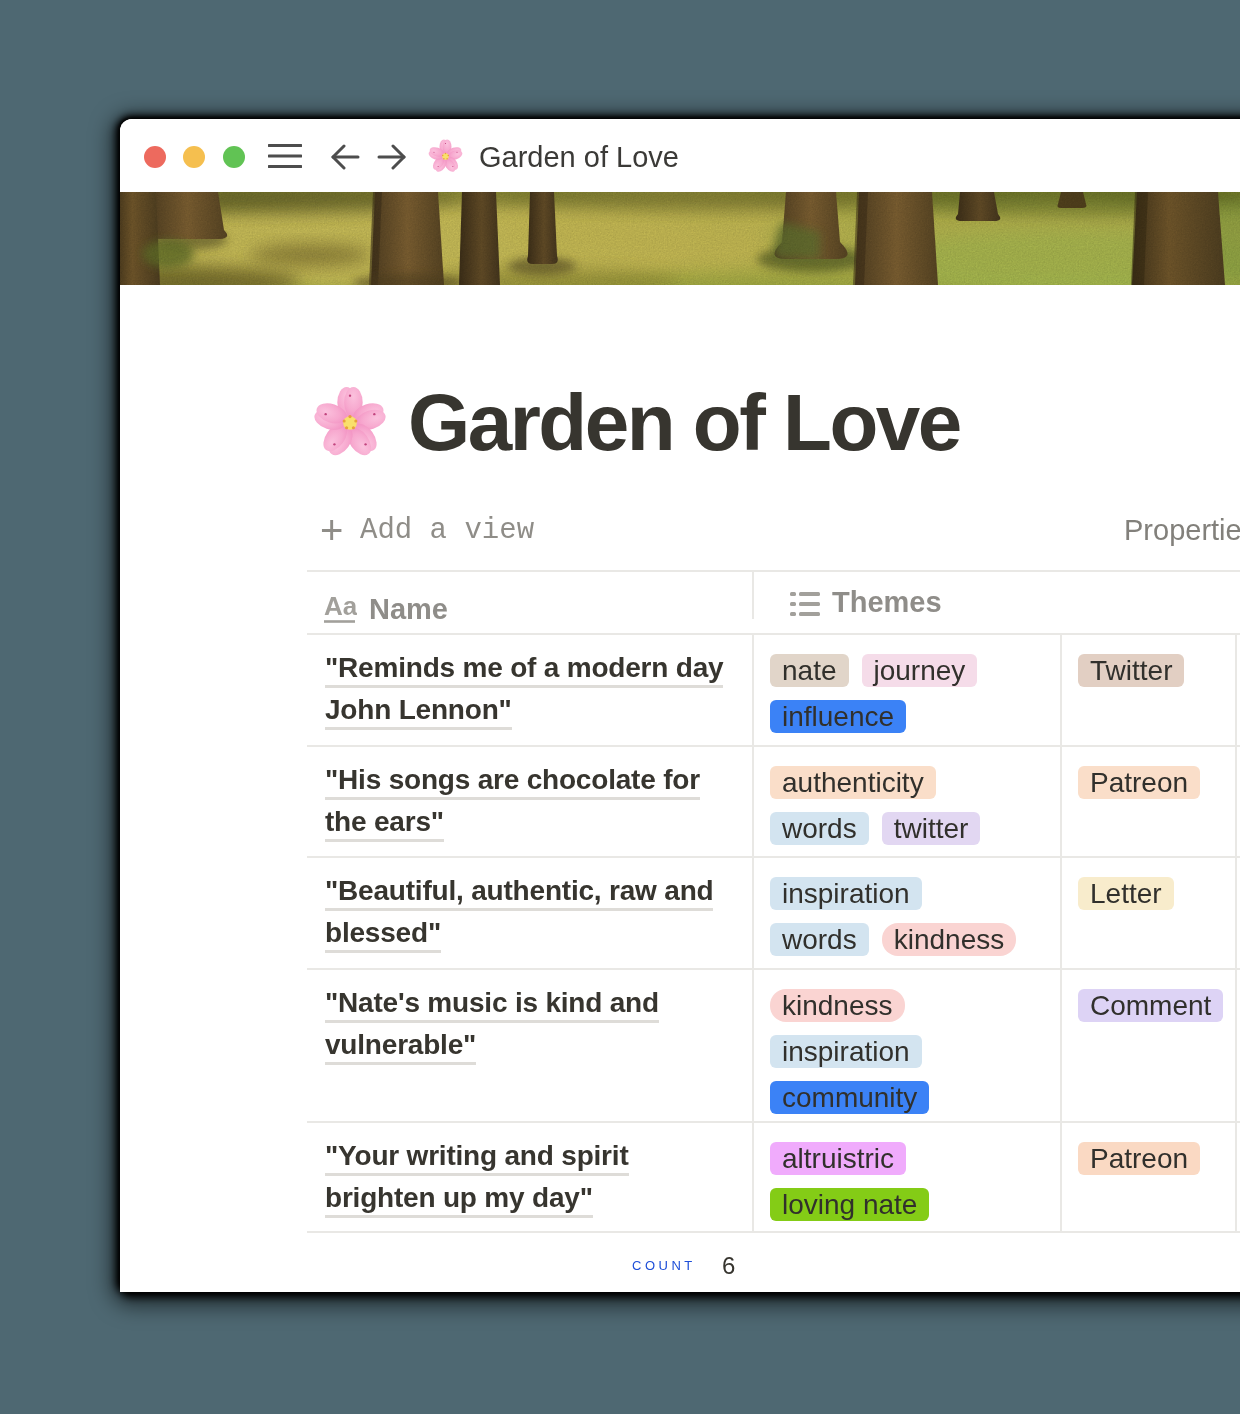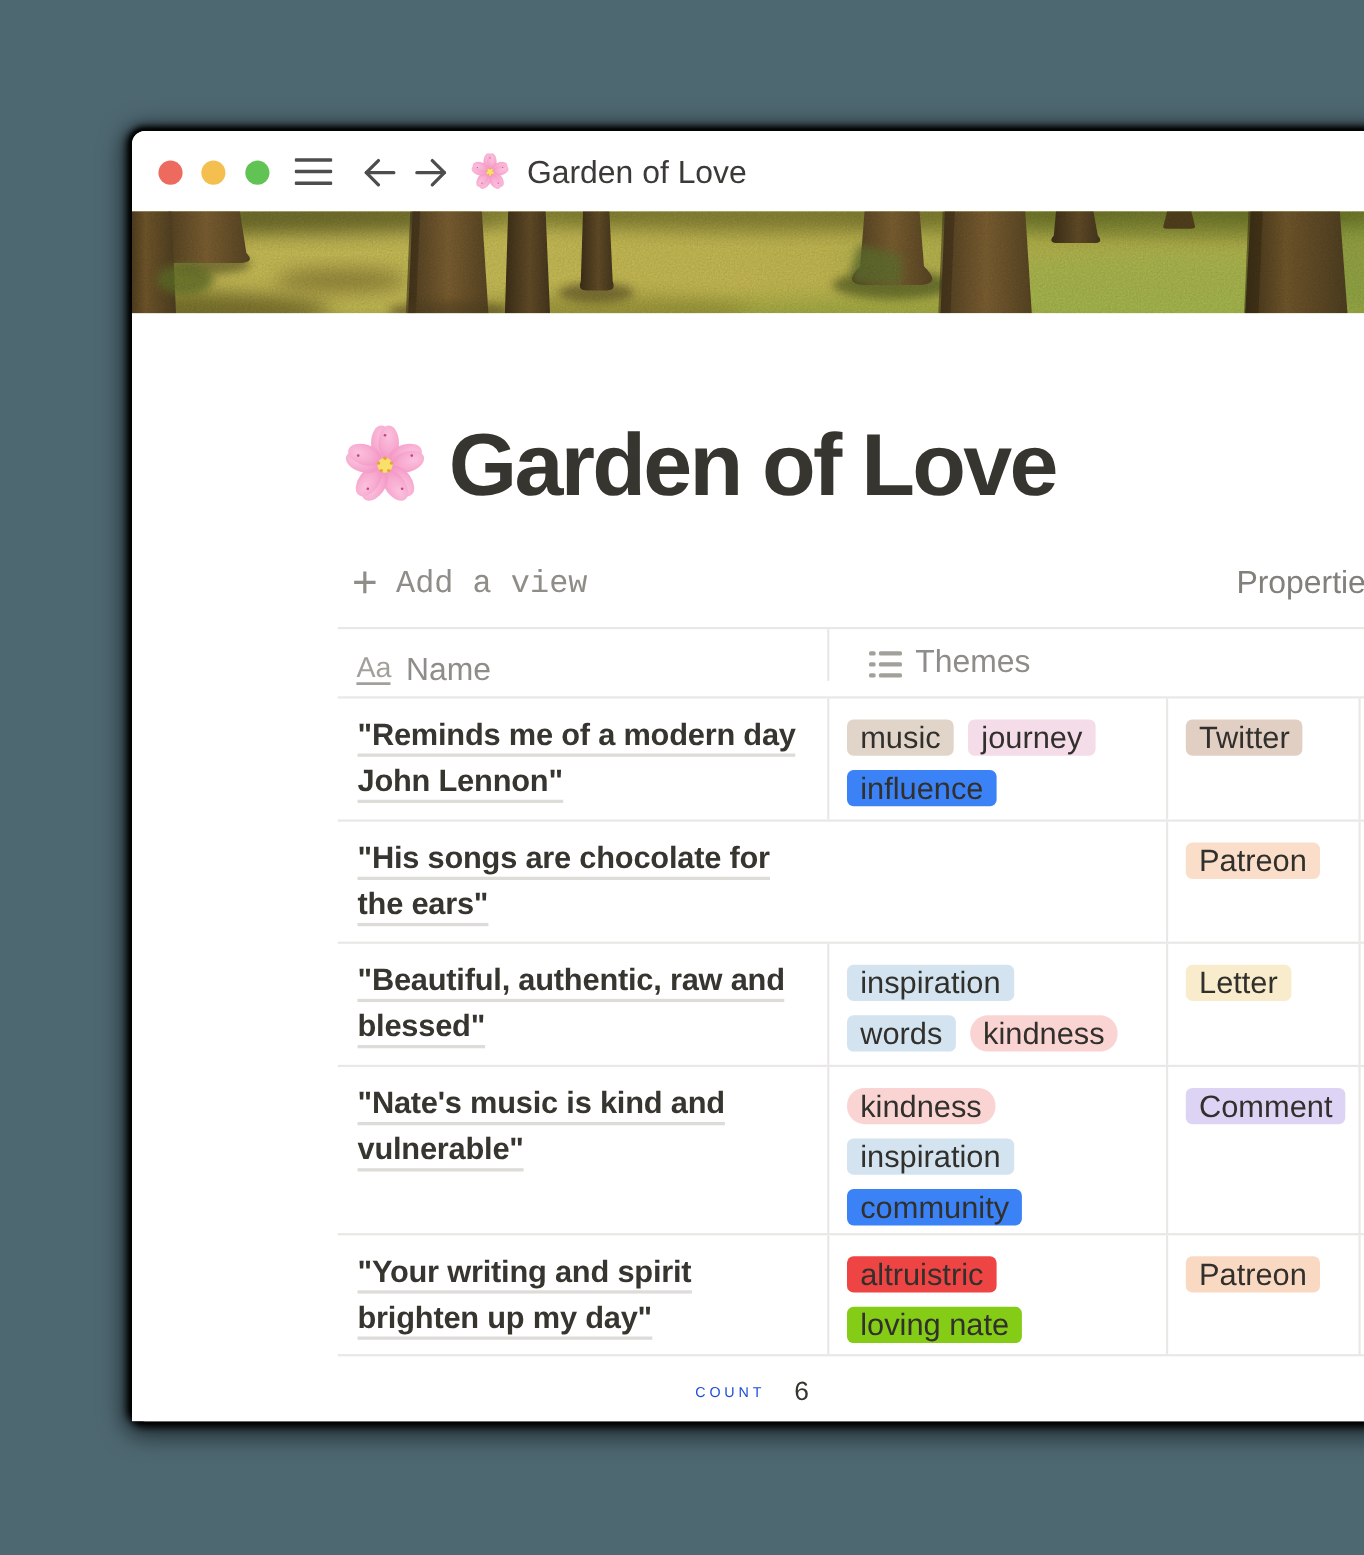--- a/index.html
+++ b/index.html
@@ -28,37 +28,37 @@
   .addview { position:absolute; left:53px; top:0; font-size:29px; color:#8f8d88;font-family:Liberation Mono, monospace; }
   .plus { position:absolute; left:13px; top:-6px; font-size:40px; font-weight:300; color:#8f8d88; }
   .props { position:absolute; left:817px; top:0; font-size:29px; color:#82807b; }
 
   .tbl { position:absolute; left:187px; top:285px; width:1053px; }
   .trow { position:relative; border-top:2px solid #e9e8e5; }
   .c1 { position:absolute; left:0; width:445px; }
   .c2 { position:absolute; left:445px; width:308px; border-left:2px solid #e9e8e5; }
   .c3 { position:absolute; left:753px; width:177px; border-left:2px solid #e9e8e5; border-right:2px solid #e9e8e5; }
   .hdr { height:63px; color:#8f8d89; font-size:29px; }
-  .hdr .cell { padding:13px 0 0 16px; display:flex; align-items:center; gap:12px; }
+  .hdr .cell { padding:13px 0 0 16px; display:flex; align-items:center; gap:12px;font-weight:bold; }
   .name { padding:12px 0 0 18px; font-size:28px; font-weight:600; color:#37352f; line-height:42px; letter-spacing:-0.2px; }
   .name span { border-bottom:3px solid #dedcd8; padding-bottom:2px; white-space:nowrap; }
   .tags { padding:19px 10px 0 16px; }
   .tag { display:inline-block; height:33px; line-height:33px; padding:0 12px; margin:0 13px 13px 0;
          border-radius:6px; font-size:28px; color:#31302c; white-space:nowrap; vertical-align:top;}
   .bg-brown  { background:#e1d5c9; }
   .bg-brown2 { background:#e2cfc3; }
   .bg-pink   { background:#f5dcE9; }
   .bg-green  { background:#3b82f6; }
   .bg-orange { background:#fadec9; }
   .bg-blue   { background:#d3e4f0; }
   .bg-purple { background:#e2d7f2; }
   .bg-purple2{ background:#ddd3f5; }
   .bg-red    { background:#fad4d2;border-radius:16px; }
   .bg-yellow { background:#f8eccc; }
-  .bg-pink2  { background:#ef4444; }
+  .bg-pink2  { background:#f0abfc; }
   .bg-yellow2{ background:#84cc16; }
   .bg-orange2{ background:#fad9c3; }
 
   .countrow { position:relative; height:61px; border-top:2px solid #e9e8e5; }
   .count { position:absolute; left:325px; top:25px; font-size:13px; letter-spacing:3.5px; color:#1d4ed8; }
   .countn { position:absolute; left:415px; top:19px; font-size:24px; color:#37352f; }
 </style>
 </head>
 <body>
 <div class="window">
@@ -264,25 +264,26 @@
                 <rect x="9" y="1" width="21" height="4" rx="1.5"></rect>
                 <rect x="0" y="11" width="6" height="4" rx="1.5"></rect>
                 <rect x="9" y="11" width="21" height="4" rx="1.5"></rect>
                 <rect x="0" y="21" width="6" height="4" rx="1.5"></rect>
                 <rect x="9" y="21" width="21" height="4" rx="1.5"></rect>
               </g>
             </svg> Themes</div>
       </div>
       <div class="trow" style="height:112px;">
         <div class="c1 name"><span>"Reminds me of a modern day<br>John Lennon"</span></div>
-        <div class="c2 tags" style="height:110px;"><span class="tag bg-brown">music</span><span class="tag bg-pink">journey</span><br><span class="tag bg-green">influence</span></div>
+        <div class="c2 tags" style="height:110px;"><span class="tag bg-brown">nate</span><span class="tag bg-pink">journey</span><br><span class="tag bg-green">influence</span></div>
         <div class="c3 tags" style="height:110px;"><span class="tag bg-brown2">Twitter</span></div>
       </div>
       <div class="trow" style="height:111px;">
         <div class="c1 name"><span>"His songs are chocolate for<br>the ears"</span></div>
+        <div class="c2 tags" style="height:109px;"><span class="tag bg-orange">authenticity</span><br><span class="tag bg-blue">words</span><span class="tag bg-purple">twitter</span></div>
         <div class="c3 tags" style="height:109px;"><span class="tag bg-orange">Patreon</span></div>
       </div>
       <div class="trow" style="height:112px;">
         <div class="c1 name"><span>"Beautiful, authentic, raw and<br>blessed"</span></div>
         <div class="c2 tags" style="height:110px;"><span class="tag bg-blue">inspiration</span><br><span class="tag bg-blue">words</span><span class="tag bg-red">kindness</span></div>
         <div class="c3 tags" style="height:110px;"><span class="tag bg-yellow">Letter</span></div>
       </div>
       <div class="trow" style="height:153px;">
         <div class="c1 name"><span>"Nate's music is kind and<br>vulnerable"</span></div>
         <div class="c2 tags" style="height:151px;"><span class="tag bg-red">kindness</span><br><span class="tag bg-blue">inspiration</span><br><span class="tag bg-green">community</span></div>

